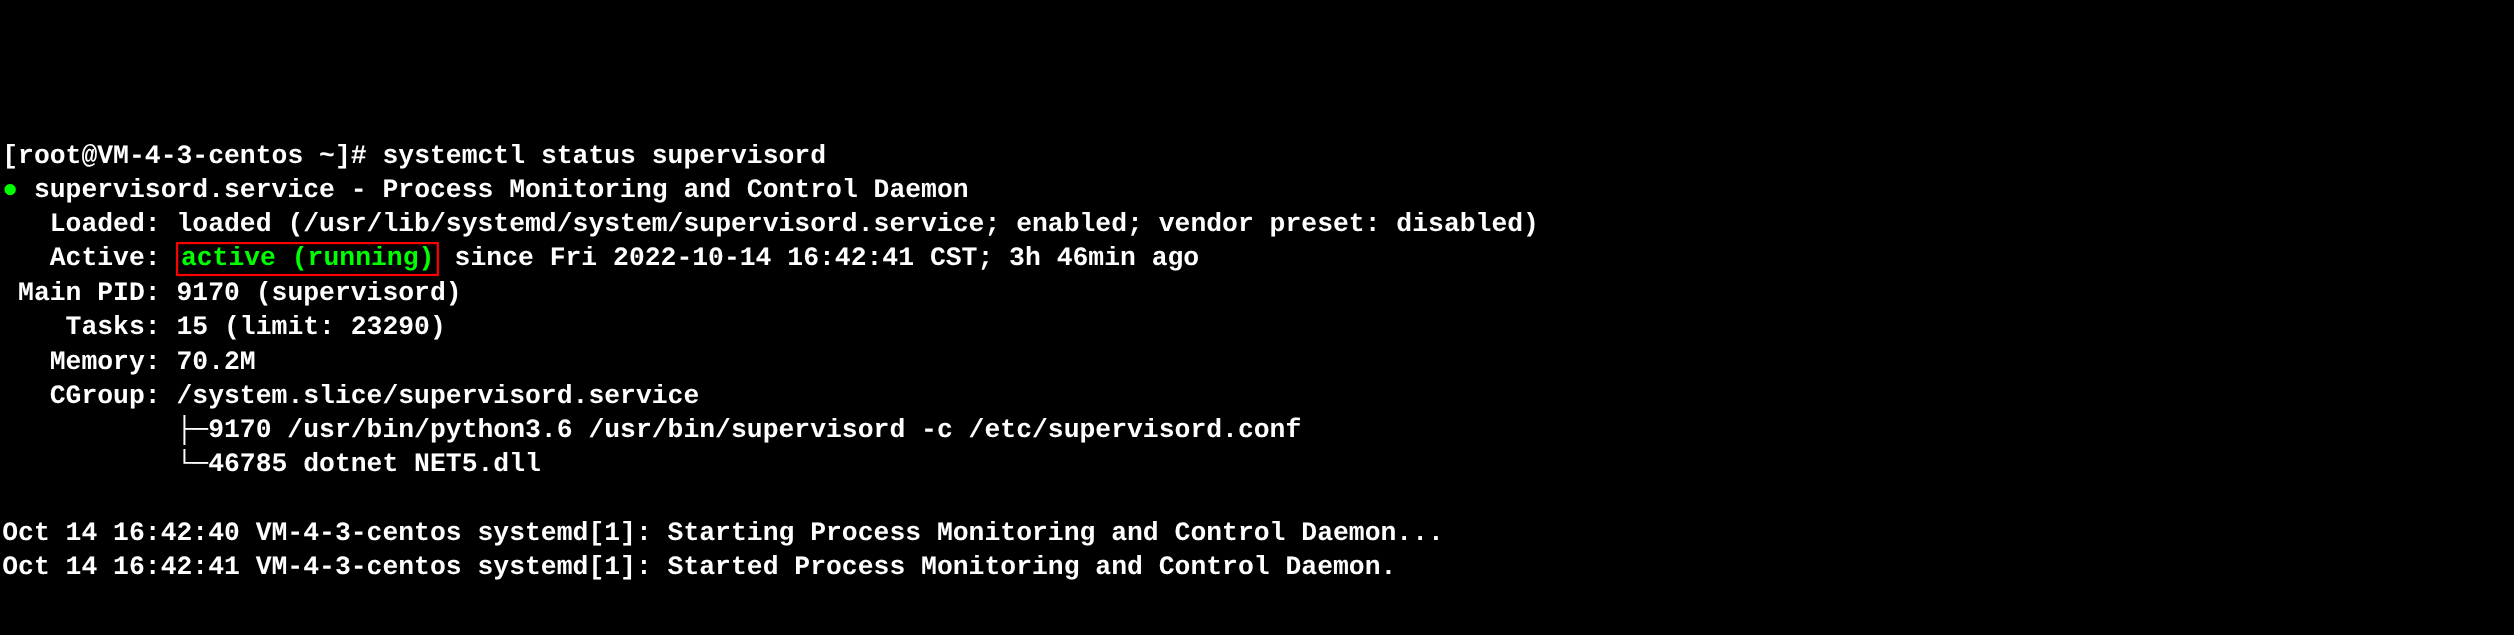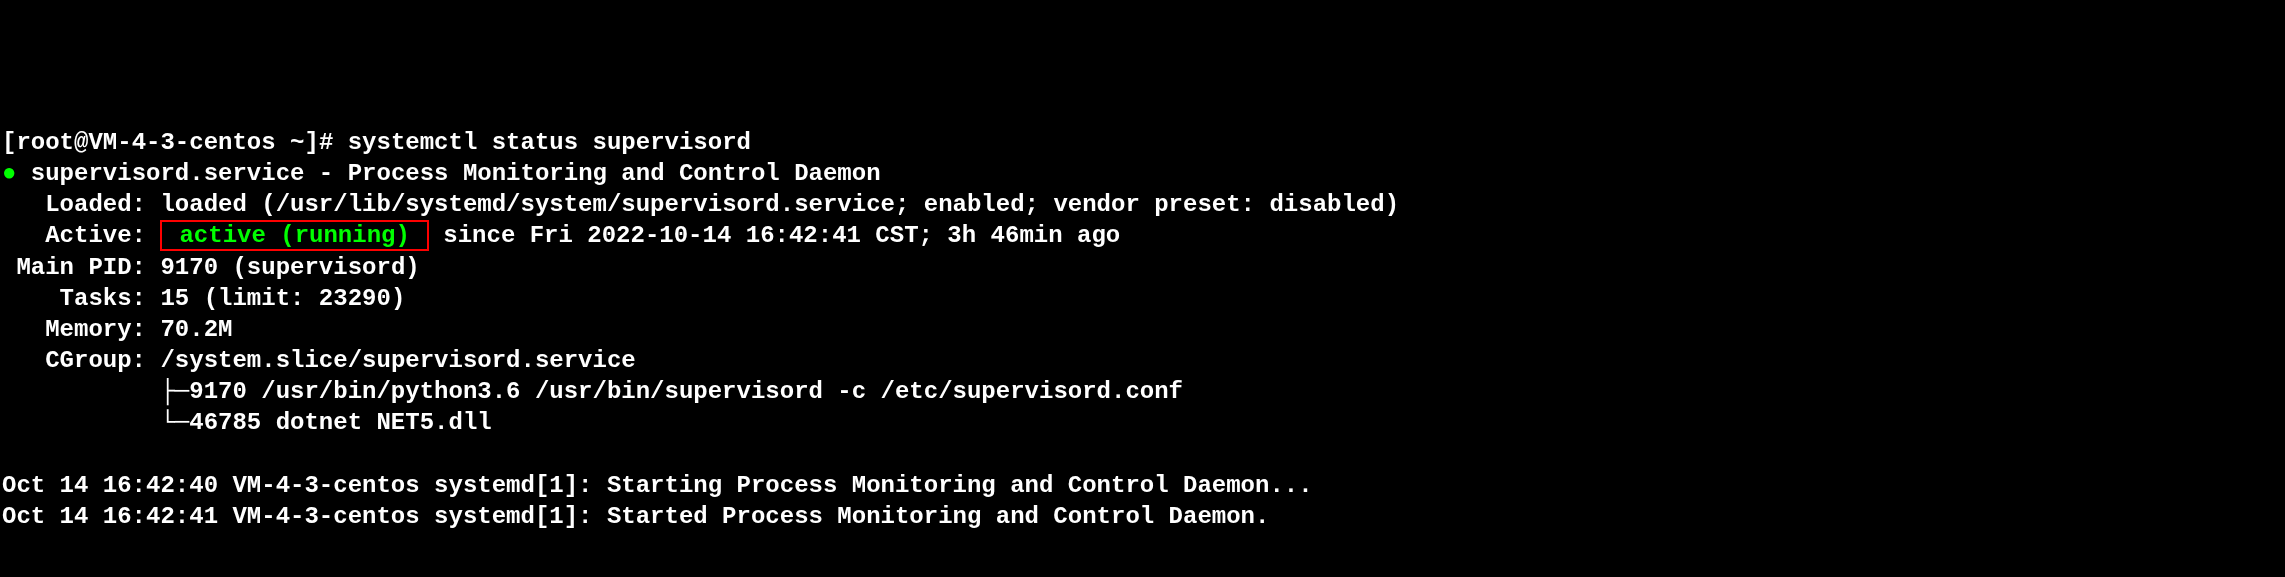--- a/index.html
+++ b/index.html
@@ -17,21 +17,21 @@
       padding: 2px;
       white-space: pre;
       position: relative;
     }
     .green-dot {
       color: #00ff00;
     }
     .active-running {
       color: #00ff00;
       border: 2px solid #ff0000;
-      padding: 0 17px;
+      padding: 0 2px;
     }
     .line {
       display: block;
     }
   </style>
 </head>
 <body>
 
 
 

